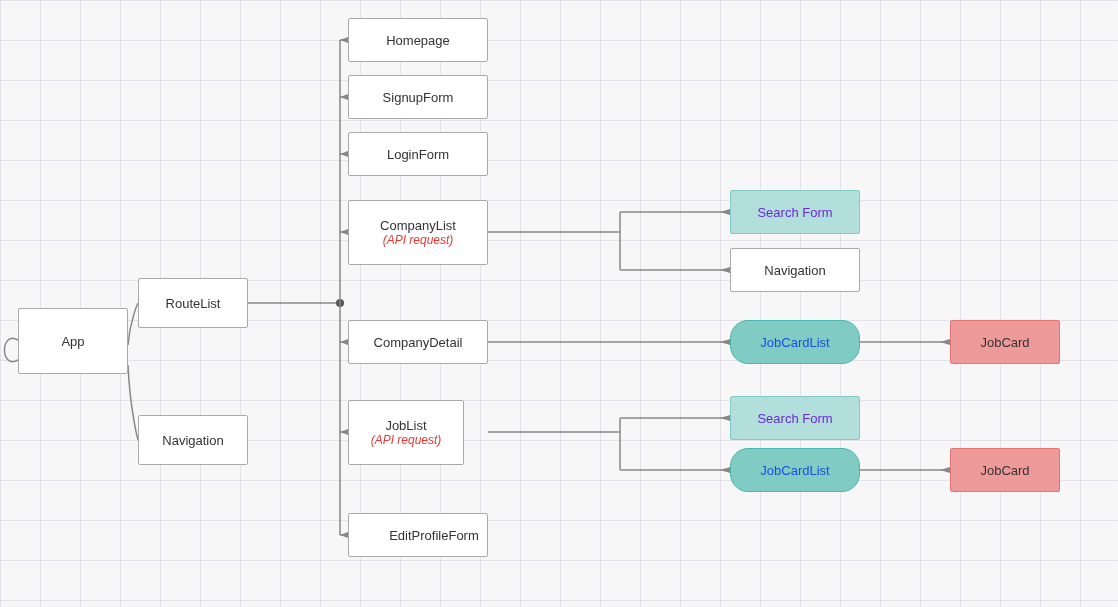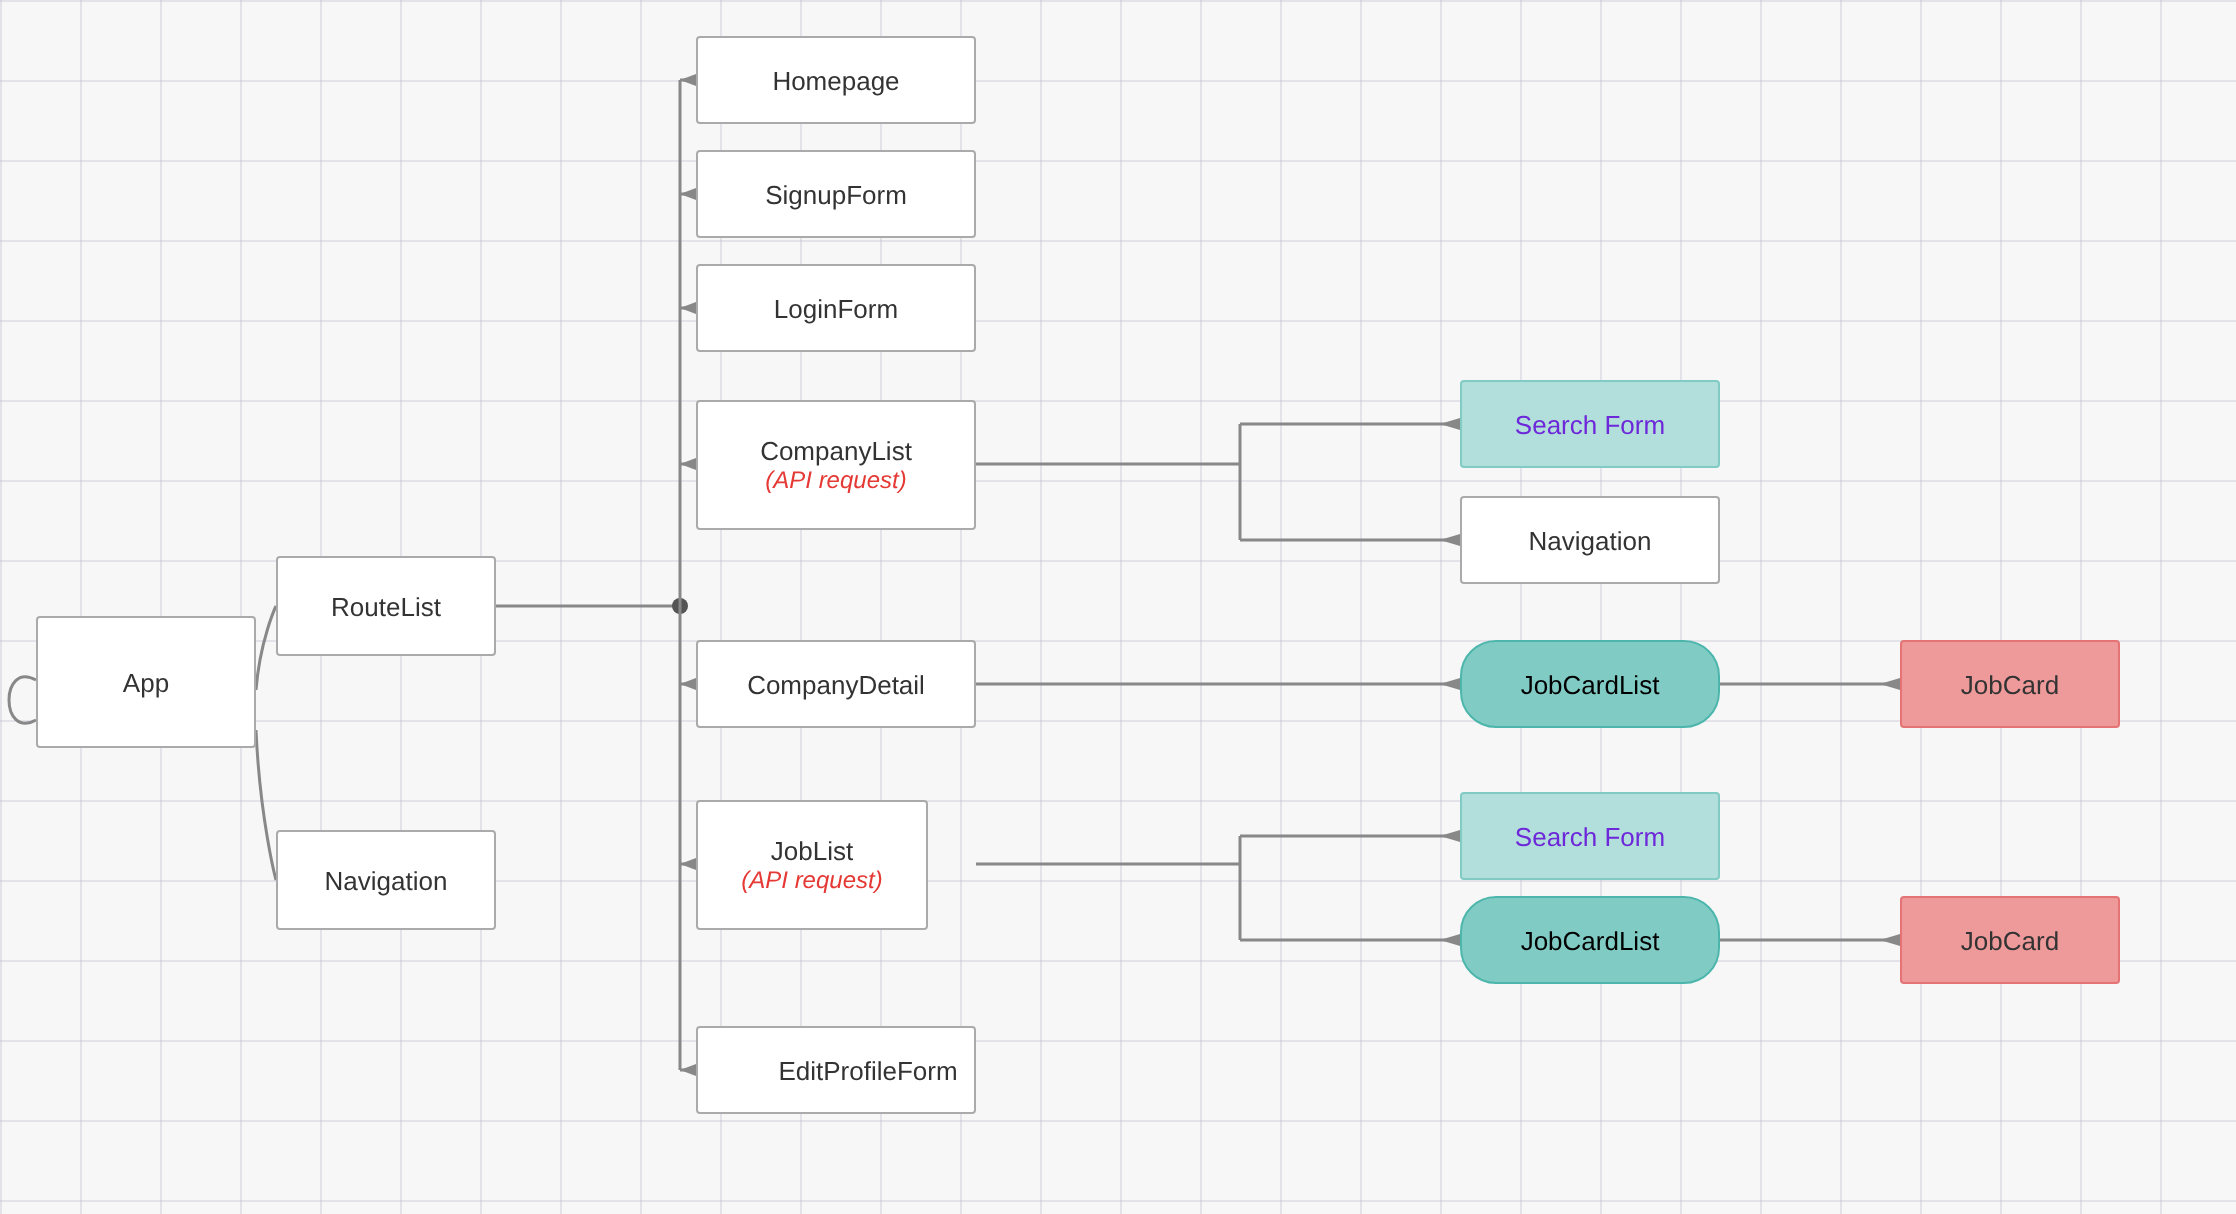--- a/index.html
+++ b/index.html
@@ -43,21 +43,21 @@
       padding: 4px 8px;
     }
     .node.green {
       background: #b2dfdb;
       border-color: #80cbc4;
       color: #6d28d9;
     }
     .node.teal {
       background: #80cbc4;
       border-color: #4db6ac;
-      color: #000000;
+      color: #1d4ed8;
       border-radius: 18px;
     }
     .node.red-salmon {
       background: #ef9a9a;
       border-color: #e57373;
       color: #333;
     }
     .api-text {
       color: #e53935;
       font-style: italic;

